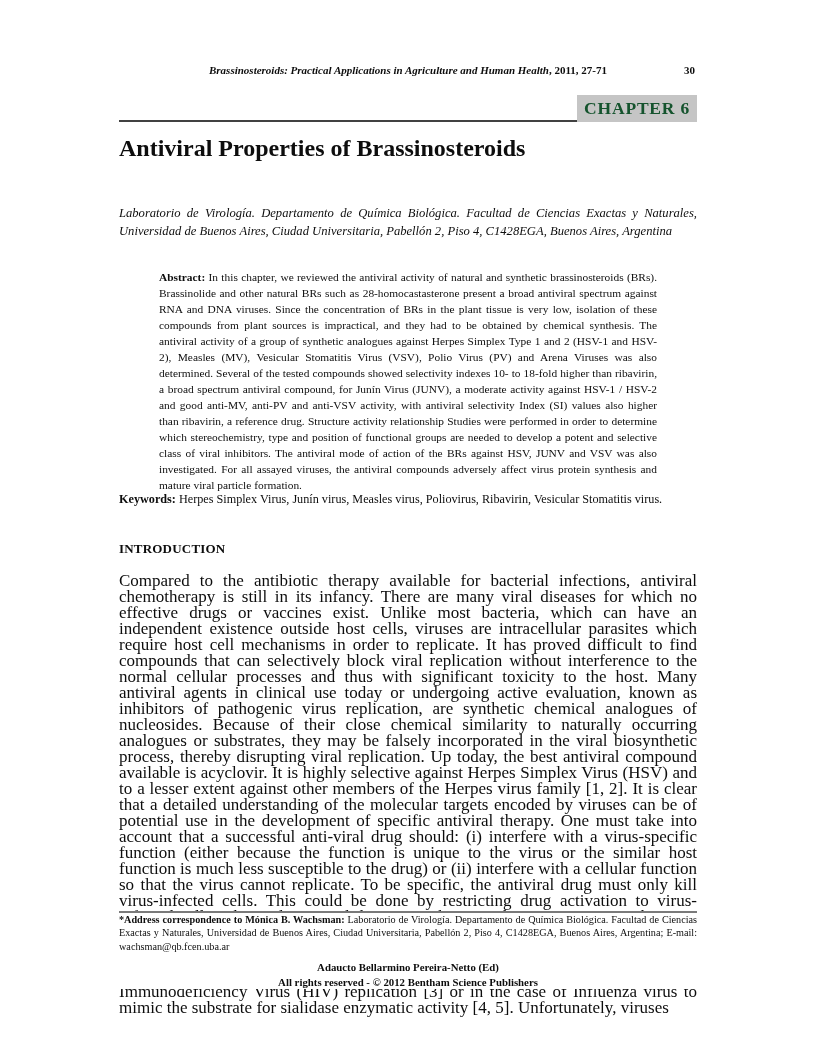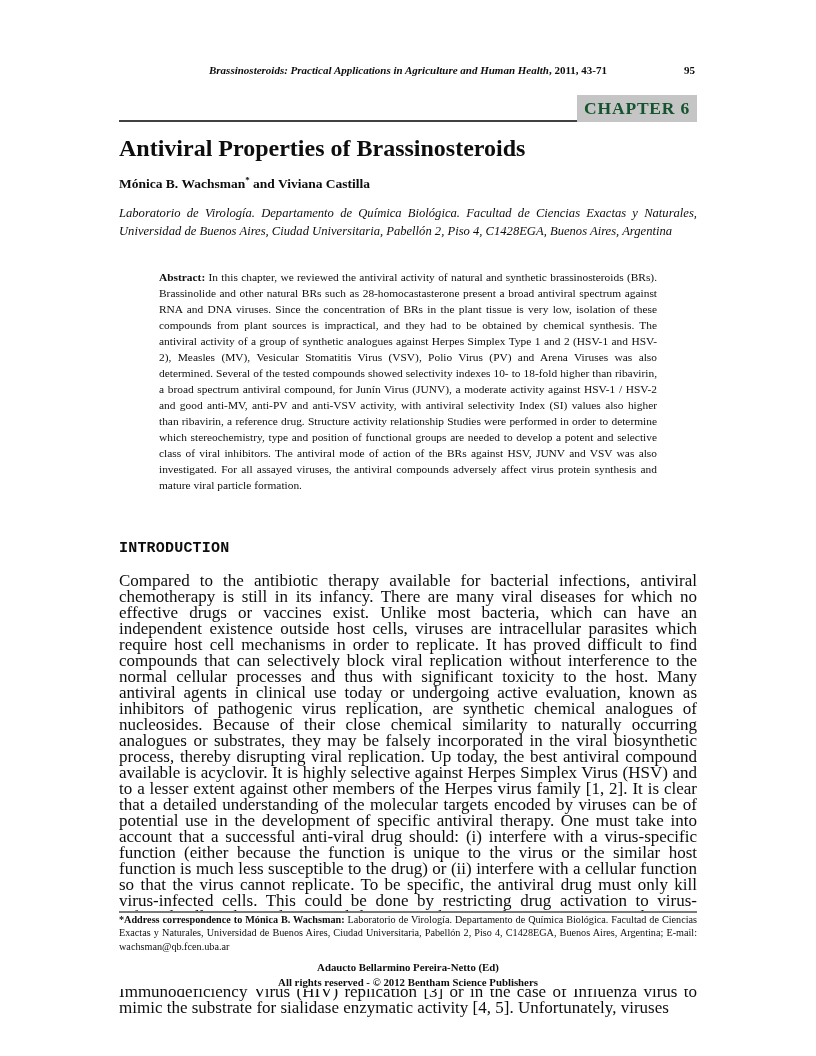--- a/index.html
+++ b/index.html
@@ -31,55 +31,55 @@
 
   #affiliation { top:205px; font-style:italic; font-size:12.6px; line-height:17.5px; text-align:justify; }
 
   #abstract { top:269px; left:159px; width:498px; font-size:11.4px; line-height:16px; text-align:justify; }
   #abstract .lbl { font-weight:bold;margin-top:13px; }
 
   #keywords { top:491px; font-size:12.2px; line-height:16.5px; text-align:justify; }
   #keywords .lbl { font-weight:bold; }
 
   #main-text { top:541px; }
-  .section-heading { font-size:15px; font-weight:bold; line-height:16px; letter-spacing:0.2px;font-family:Liberation Mono, monospace; }
+  .section-heading { font-size:13px; font-weight:bold; line-height:16px; letter-spacing:0.2px; }
   .body-para { margin-top:16px; font-size:17px; line-height:16px; text-align:justify; }
   .body-para + .body-para { margin-top:11px; }
 
   #footnote-block { top:911px; border-top:2.5px solid #7a7a7a; }
   #footnote-text { font-size:10.2px; line-height:13.4px; text-align:justify; }
   #footnote-text .lbl { font-weight:bold; }
   #page-footer { margin-top:7px; text-align:center; font-size:10.8px; font-weight:bold; line-height:14.5px; }
 </style>
 </head>
 <body>
 
 <div class="page">
 
   <div class="block" id="running-header">
-    <span class="rt-italic">Brassinosteroids: Practical Applications in Agriculture and Human Health</span><span>, 2011, 43-71</span>
-    <span class="pageno">95</span>
+    <span class="rt-italic">Brassinosteroids: Practical Applications in Agriculture and Human Health</span><span>, 2011, 27-71</span>
+    <span class="pageno">30</span>
   </div>
 
   <div class="block" id="chapter-row">
     <span class="chapter-badge">CHAPTER 6</span>
   </div>
 
   <div class="block" id="chapter-title">Antiviral Properties of Brassinosteroids</div>
 
-  <div class="block" id="byline">
-    <span>Mónica B. Wachsman</span><sup>*</sup><span> and Viviana Castilla</span>
-  </div>
 
   <div class="block" id="affiliation">Laboratorio de Virología. Departamento de Química Biológica. Facultad de Ciencias Exactas y Naturales, Universidad de Buenos Aires, Ciudad Universitaria, Pabellón 2, Piso 4, C1428EGA, Buenos Aires, Argentina</div>
 
   <div class="block" id="abstract">
     <span class="lbl">Abstract:</span><span> In this chapter, we reviewed the antiviral activity of natural and synthetic brassinosteroids (BRs). Brassinolide and other natural BRs such as 28-homocastasterone present a broad antiviral spectrum against RNA and DNA viruses. Since the concentration of BRs in the plant tissue is very low, isolation of these compounds from plant sources is impractical, and they had to be obtained by chemical synthesis. The antiviral activity of a group of synthetic analogues against Herpes Simplex Type 1 and 2 (HSV-1 and HSV-2), Measles (MV), Vesicular Stomatitis Virus (VSV), Polio Virus (PV) and Arena Viruses was also determined. Several of the tested compounds showed selectivity indexes 10- to 18-fold higher than ribavirin, a broad spectrum antiviral compound, for Junín Virus (JUNV), a moderate activity against HSV-1 / HSV-2 and good anti-MV, anti-PV and anti-VSV activity, with antiviral selectivity Index (SI) values also higher than ribavirin, a reference drug. Structure activity relationship Studies were performed in order to determine which stereochemistry, type and position of functional groups are needed to develop a potent and selective class of viral inhibitors. The antiviral mode of action of the BRs against HSV, JUNV and VSV was also investigated. For all assayed viruses, the antiviral compounds adversely affect virus protein synthesis and mature viral particle formation.</span>
   </div>
 
+  <div class="block" id="keywords">
+    <span class="lbl">Keywords:</span><span> Herpes Simplex Virus, Junín virus, Measles virus, Poliovirus, Ribavirin, Vesicular Stomatitis virus.</span>
+  </div>
 
   <div class="block" id="main-text">
     <div class="section-heading">INTRODUCTION</div>
     <p class="body-para">Compared to the antibiotic therapy available for bacterial infections, antiviral chemotherapy is still in its infancy. There are many viral diseases for which no effective drugs or vaccines exist. Unlike most bacteria, which can have an independent existence outside host cells, viruses are intracellular parasites which require host cell mechanisms in order to replicate. It has proved difficult to find compounds that can selectively block viral replication without interference to the normal cellular processes and thus with significant toxicity to the host. Many antiviral agents in clinical use today or undergoing active evaluation, known as inhibitors of pathogenic virus replication, are synthetic chemical analogues of nucleosides. Because of their close chemical similarity to naturally occurring analogues or substrates, they may be falsely incorporated in the viral biosynthetic process, thereby disrupting viral replication. Up today, the best antiviral compound available is acyclovir. It is highly selective against Herpes Simplex Virus (HSV) and to a lesser extent against other members of the Herpes virus family [1, 2]. It is clear that a detailed understanding of the molecular targets encoded by viruses can be of potential use in the development of specific antiviral therapy. One must take into account that a successful anti-viral drug should: (i) interfere with a virus-specific function (either because the function is unique to the virus or the similar host function is much less susceptible to the drug) or (ii) interfere with a cellular function so that the virus cannot replicate. To be specific, the antiviral drug must only kill virus-infected cells. This could be done by restricting drug activation to virus-infected cells. Obviously, a good drug must show much more toxicity to the virus than to the host cell [2].</p>
     <p class="body-para">Antiviral therapy is now available against several viral diseases like inhibitors of viral proteases or viral integrases designed to interrupt specifically Human Immunodeficiency Virus (HIV) replication [3] or in the case of Influenza virus to mimic the substrate for sialidase enzymatic activity [4, 5]. Unfortunately, viruses</p>
   </div>
 
   <div class="block" id="footnote-block">
     <div id="footnote-text">
       <span class="lbl">*Address correspondence to Mónica B. Wachsman:</span><span> Laboratorio de Virología. Departamento de Química Biológica. Facultad de Ciencias Exactas y Naturales, Universidad de Buenos Aires, Ciudad Universitaria, Pabellón 2, Piso 4, C1428EGA, Buenos Aires, Argentina; E-mail: </span><span>wachsman@qb.fcen.uba.ar</span>

